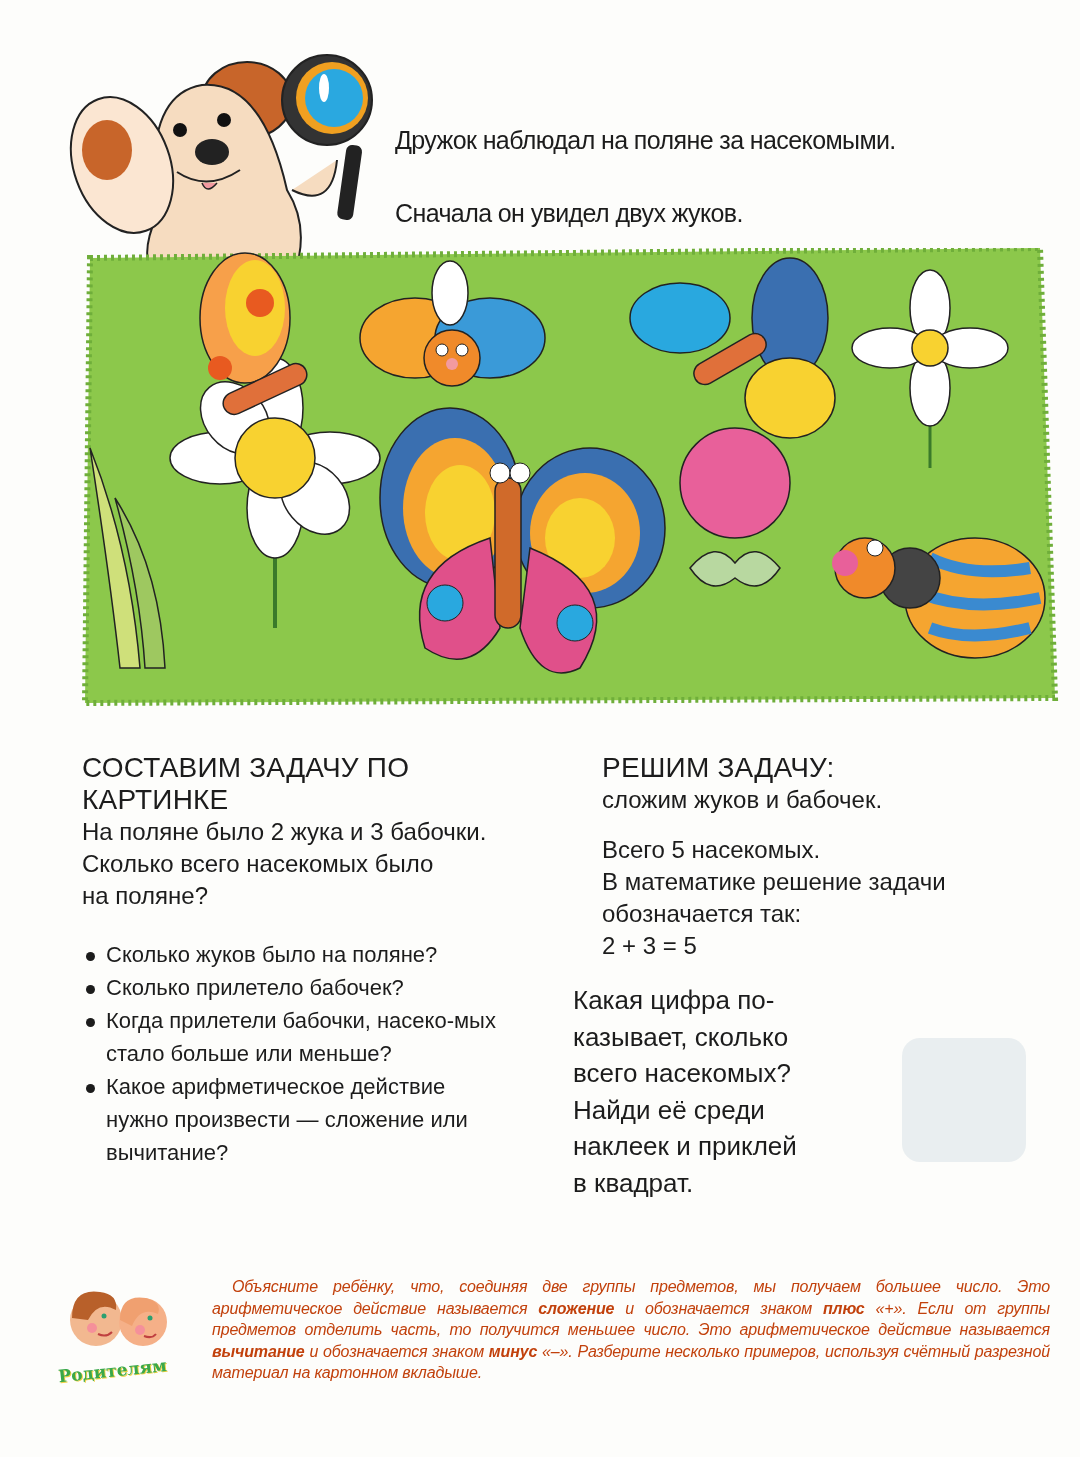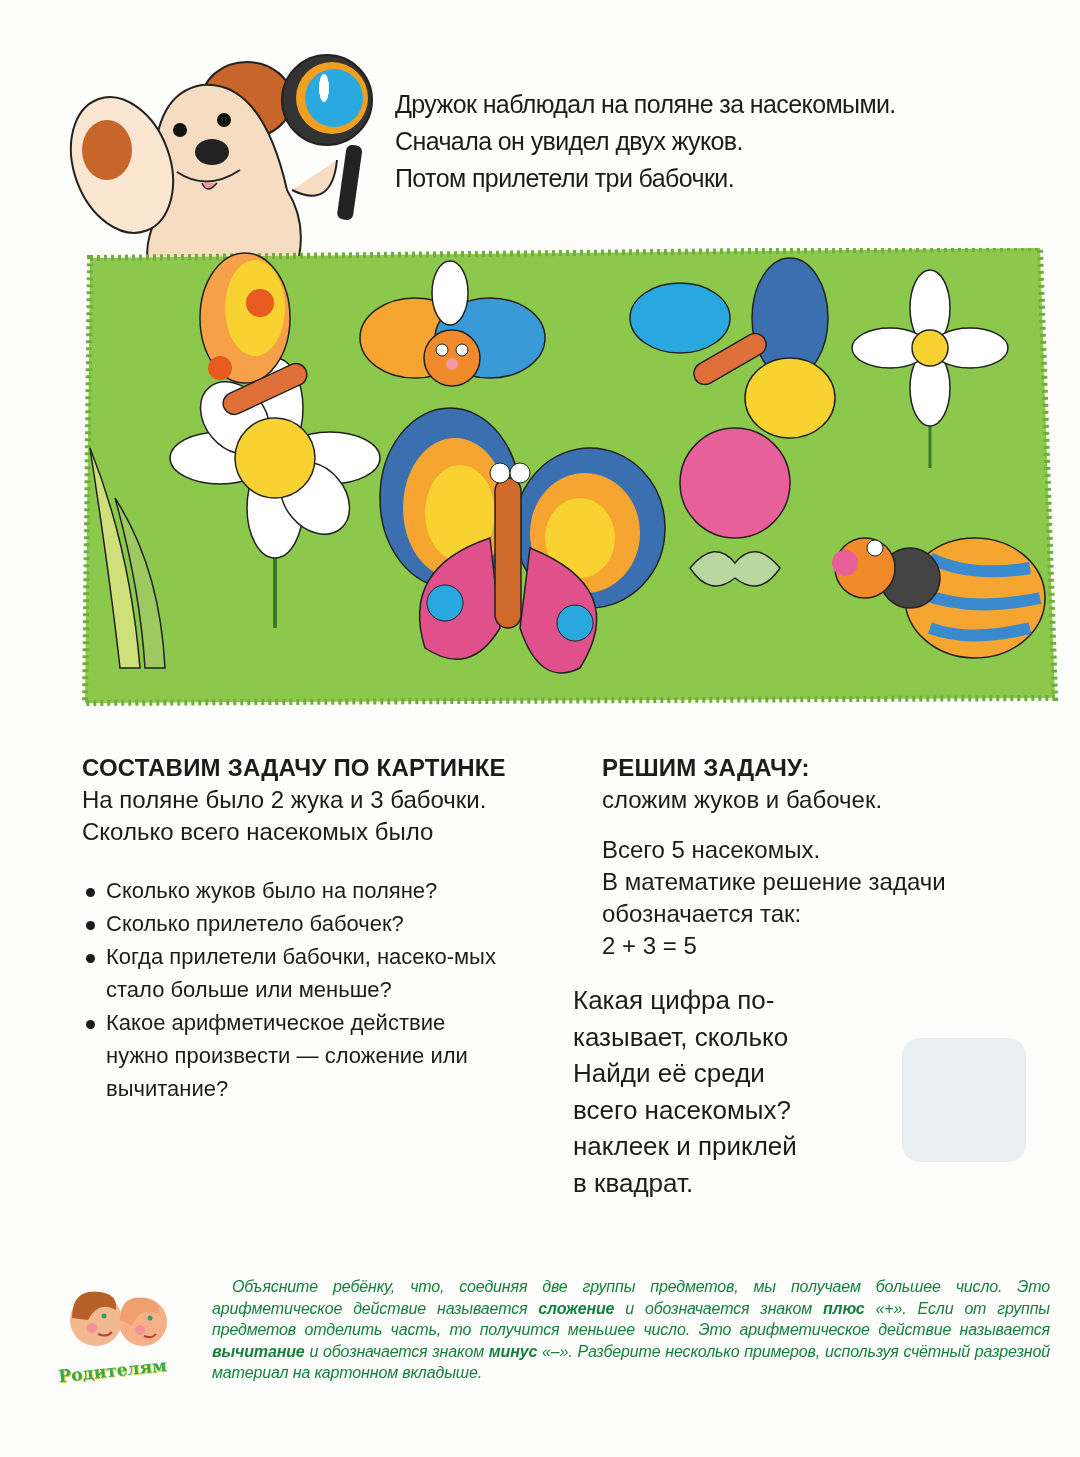--- a/index.html
+++ b/index.html
@@ -1,31 +1,31 @@
 <!DOCTYPE html>
 <html><head>
 <meta charset="utf-8">
 <style>
   html, body { margin:0; padding:0; }
   body { width:1080px; height:1457px; background:#fdfdfb; position:relative; overflow:hidden;
          font-family:"Liberation Sans", sans-serif; color:#1c1c1c; }
   .abs { position:absolute; }
   .intro { left:395px; top:86px; font-size:25px; line-height:37px; letter-spacing:-0.6px; }
-  .intro div { white-space:nowrap; }
+  .intro div { white-space:nowrap;margin-top:36px; }
   .scene { left:70px; top:248px; width:990px; height:458px; }
-  .h { font-weight:bold; font-size:24px; line-height:32px; letter-spacing:0.2px; }
+  .h { font-weight:normal; font-size:28px; line-height:32px; letter-spacing:0.2px; }
   .p { font-size:24px; line-height:32px; }
   .col1 { left:82px; top:752px; width:470px; }
   .col2 { left:602px; top:752px; width:460px; }
   ul.q { list-style:none; margin:4px 0 7px 0; padding:0; }
   ul.q li { position:relative; padding-left:24px; font-size:22px; line-height:33px; }
   ul.q li::before { content:""; position:absolute; left:4px; top:14px; width:9px; height:9px; border-radius:50%; background:#1c1c1c; }
   .bigq { left:573px; top:982px; font-weight:normal; font-size:26px; line-height:36.5px; width:320px; }
   .sticker { left:902px; top:1038px; width:124px; height:124px; border-radius:18px; background:#e9eef0; }
-  .parents { left:212px; top:1276px; width:838px; font-style:italic; font-size:16px; line-height:21.5px; color:#15803d; letter-spacing:-0.15px; text-indent:20px; text-align:justify; }
+  .parents { left:212px; top:1276px; width:838px; font-style:italic; font-size:16px; line-height:21.5px; color:#c2410c; letter-spacing:-0.15px; text-indent:20px; text-align:justify; }
   .parents b { font-weight:bold; }
   .logo { left:58px; top:1280px; width:120px; height:110px; }
 </style>
 </head>
 <body>
 
 <svg class="abs" style="left:62px;top:40px;" width="330" height="250">
   <ellipse cx="185" cy="60" rx="45" ry="38" fill="#c8652a" stroke="#222" stroke-width="2"></ellipse>
   <path d="M95 175 Q60 255 150 240 L230 240 Q250 190 225 150 Q200 40 140 45 Q80 55 95 175Z" fill="#f6dcc0" stroke="#222" stroke-width="2"></path>
   <ellipse cx="60" cy="125" rx="48" ry="70" transform="rotate(-20 60 125)" fill="#fbe6d2" stroke="#222" stroke-width="2"></ellipse>
@@ -140,20 +140,21 @@
     <circle cx="795" cy="320" r="30" fill="#f08a2a" stroke="#222" stroke-width="1.5"></circle>
     <circle cx="775" cy="315" r="13" fill="#e8609a"></circle>
     <circle cx="805" cy="300" r="8" fill="#fff" stroke="#222"></circle>
   </g>
 </svg>
 
 <div class="abs col1">
   <div class="h">СОСТАВИМ ЗАДАЧУ ПО КАРТИНКЕ</div>
   <div class="p">На поляне было 2 жука и 3 бабочки.</div>
   <div class="p">Сколько всего насекомых было</div>
+  <div class="p">на поляне?</div>
   <div style="height:22px"></div>
   <ul class="q">
     <li>Сколько жуков было на поляне?</li>
     <li>Сколько прилетело бабочек?</li>
     <li style="width:400px">Когда прилетели бабочки, насеко-мых стало больше или меньше?</li>
     <li style="width:400px">Какое арифметическое действие нужно произвести — сложение или вычитание?</li>
   </ul>
 </div>
 
 <div class="abs col2">
@@ -162,22 +163,22 @@
   <div style="height:18px"></div>
   <div class="p">Всего 5 насекомых.</div>
   <div class="p">В математике решение задачи</div>
   <div class="p">обозначается так:</div>
   <div class="p">2 + 3 = 5</div>
 </div>
 
 <div class="abs bigq">
   <div>Какая цифра по-</div>
   <div>казывает, сколько</div>
+  <div>всего насекомых?</div>
   <div>Найди её среди</div>
-  <div>всего насекомых?</div>
   <div>наклеек и приклей</div>
   <div>в квадрат.</div>
 </div>
 
 <div class="abs sticker"></div>
 
 <div class="abs logo">
   <svg width="120" height="80">
     <circle cx="38" cy="40" r="26" fill="#f2b890"></circle>
     <path d="M14 38 Q14 8 42 12 Q60 14 58 30 Q40 20 30 40 Z" fill="#b8602a"></path>

